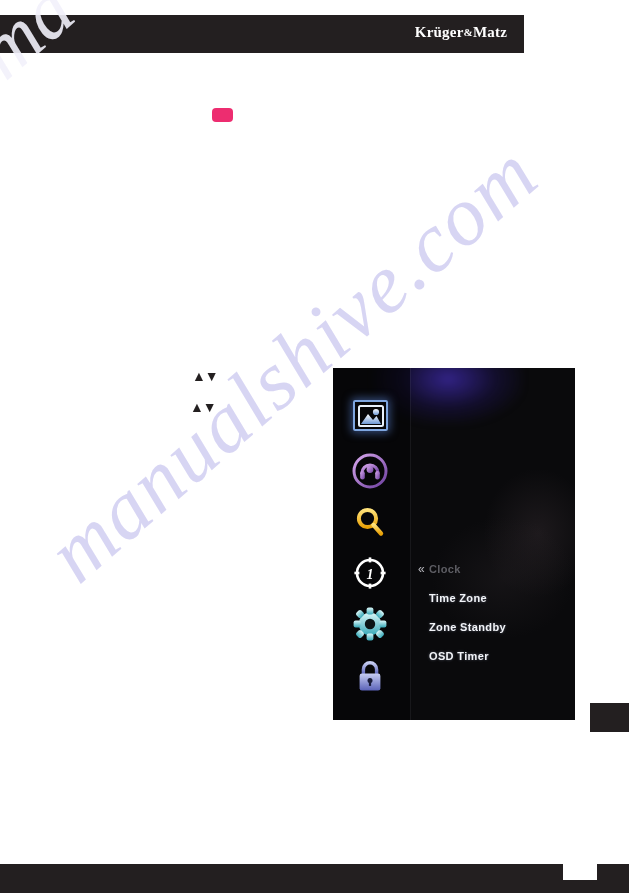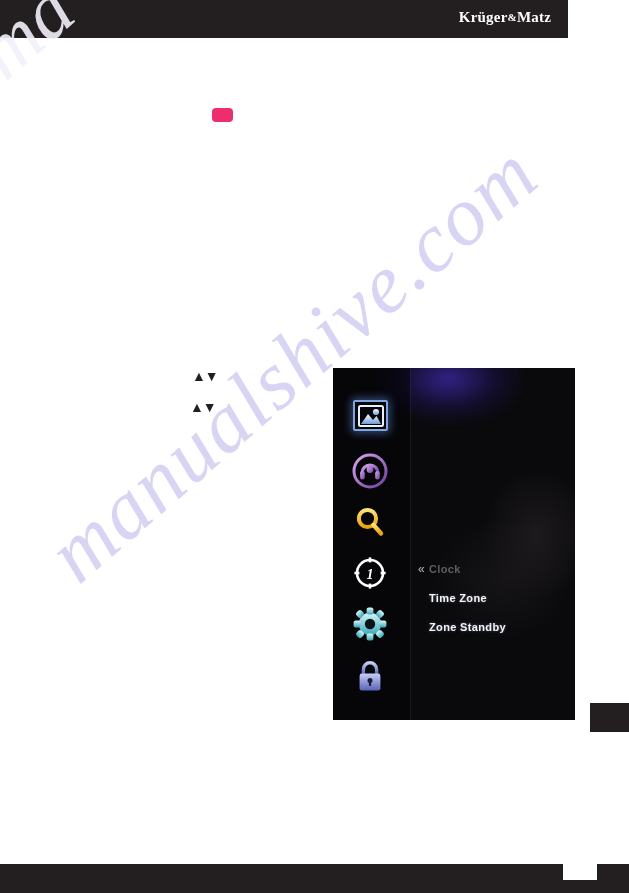--- a/index.html
+++ b/index.html
@@ -18,22 +18,22 @@
   
   .page {
     position: absolute;
     inset: 0;
     background: #ffffff;
   }
 
   .header-bar {
     position: absolute;
     left: 0;
-    top: 0;
-    width: 568px;
+    top: 15px;
+    width: 524px;
     height: 38px;
     background: #231f20;
   }
   .brand {
     position: absolute;
     right: 17px;
     top: 9px;
     color: #ffffff;
     font-family: "Liberation Serif", serif;
     font-size: 15px;
@@ -363,20 +363,23 @@
       <div class="osd-row">
         <span class="osd-chevron">«</span>
         <span class="osd-label dim">Clock</span>
       </div>
       <div class="osd-row">
         <span class="osd-label">Time Zone</span>
       </div>
       <div class="osd-row">
         <span class="osd-label">Zone Standby</span>
       </div>
+      <div class="osd-row">
+        <span class="osd-label">OSD Timer</span>
+      </div>
     </div>
   </div>
 
   <div class="edge-tab"></div>
 
   <div class="footer-bar"></div>
   <div class="footer-notch"></div>
 
 </div>
 

